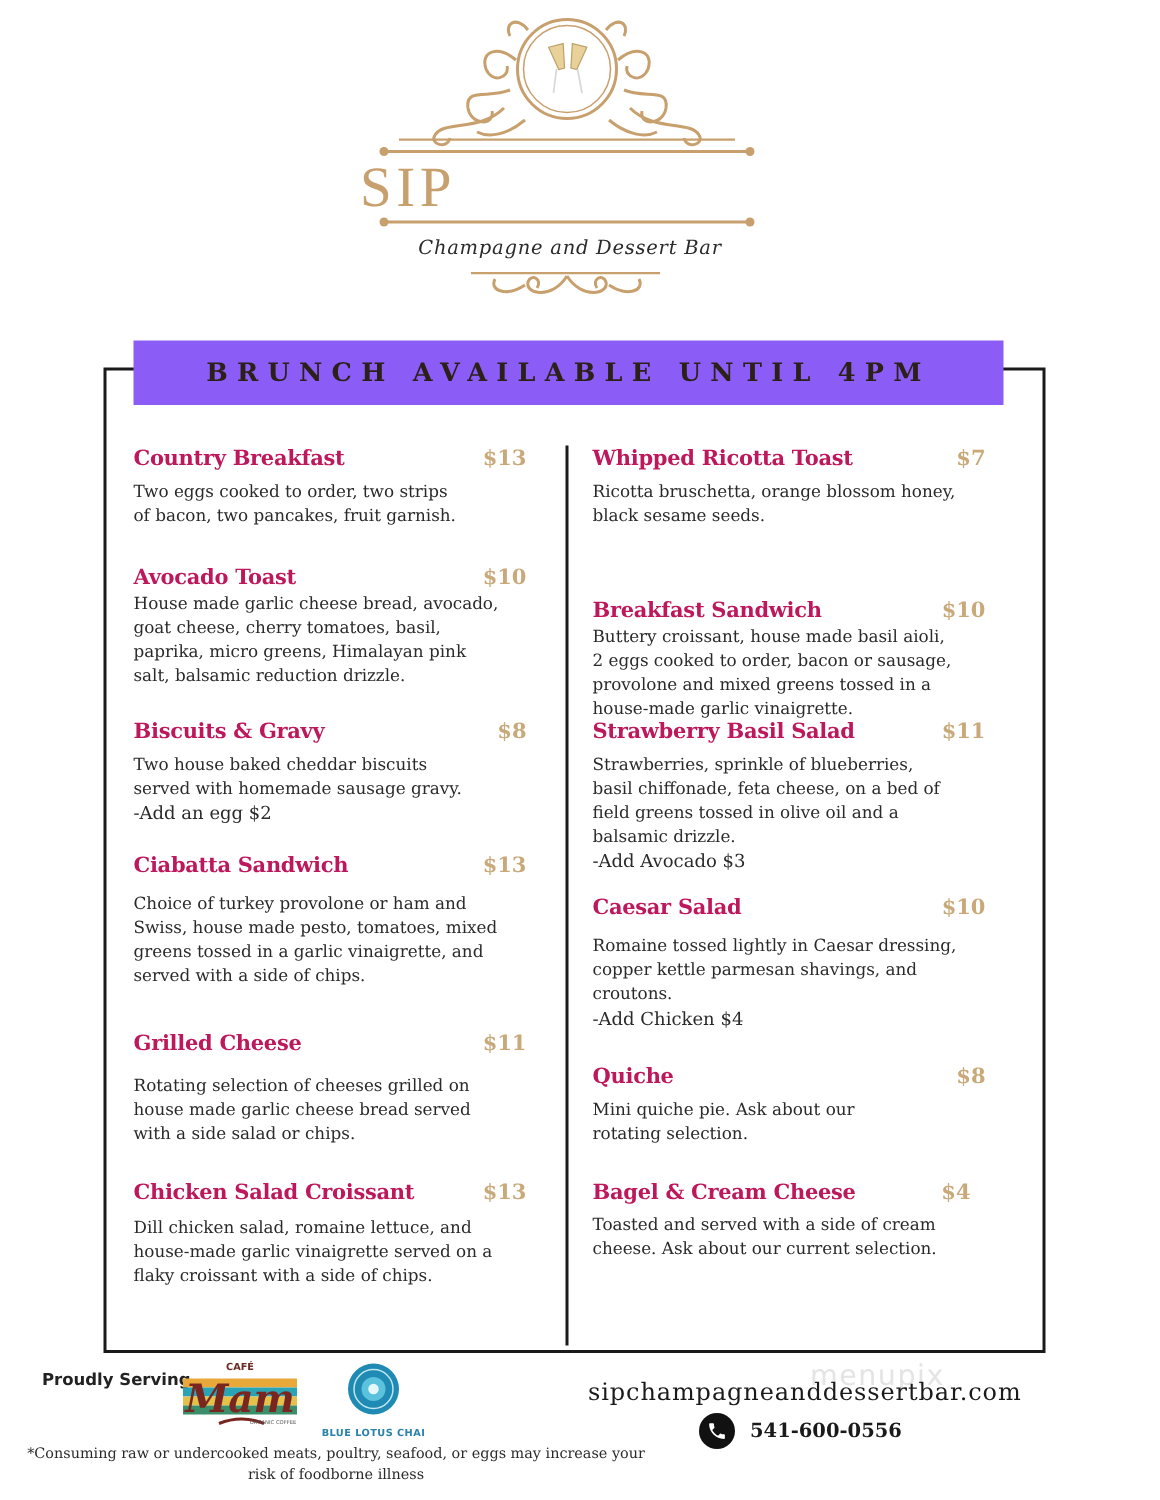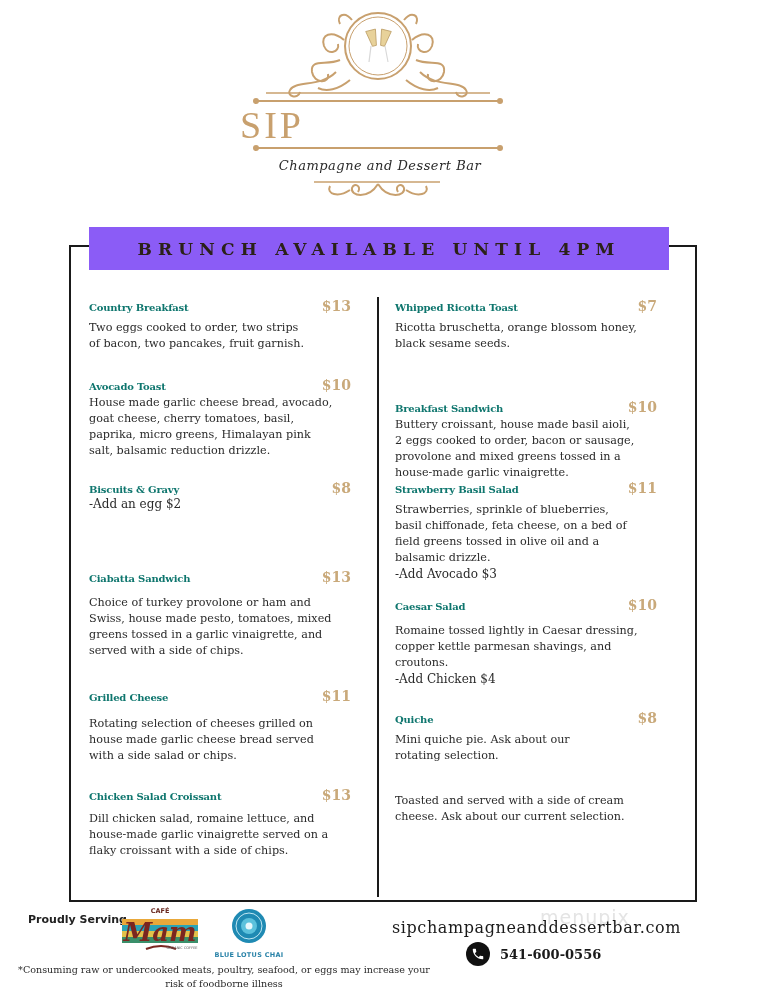--- a/index.html
+++ b/index.html
@@ -35,22 +35,22 @@
     }
     .banner span {
       font-family: "DejaVu Serif", serif; font-weight: bold; font-size: 17px;
       letter-spacing: 6.2px; color: #2b2118;
     }
 
     
     .item { position: absolute; width: 262px; }
     .item .head { display: flex; justify-content: space-between; align-items: baseline; }
     .item .name {
-      font-family: "DejaVu Serif", serif; font-weight: bold; font-size: 10px;
-      color: #0f766e; letter-spacing: -0.2px;
+      font-family: "DejaVu Serif", serif; font-weight: bold; font-size: 14px;
+      color: #be185d; letter-spacing: -0.2px;
     }
     .item .price {
       font-family: "DejaVu Serif", serif; font-weight: bold; font-size: 14px;
       color: #c9a97a;
     }
     .item .desc {
       font-family: "DejaVu Serif", serif; font-size: 11.2px; line-height: 16px;
       color: #2a2a2a; margin-top: 6px; white-space: pre-line;
     }
     .item .addon {
@@ -167,20 +167,22 @@
 goat cheese, cherry tomatoes, basil,
 paprika, micro greens, Himalayan  pink
 salt, balsamic reduction drizzle.</div>
 </div>
 
 <div class="item" style="left:89px; top:480px;">
   <div class="head">
     <span class="name">Biscuits &amp; Gravy</span>
     <span class="price">$8</span>
   </div>
+  <div class="desc">Two house baked cheddar biscuits
+served with homemade sausage gravy.</div>
   <div class="addon">-Add an egg $2</div>
 </div>
 
 <div class="item" style="left:89px; top:569px;">
   <div class="head">
     <span class="name">Ciabatta Sandwich</span>
     <span class="price">$13</span>
   </div>
   <div class="desc" style="margin-top:10px;">Choice of turkey provolone or ham and
 Swiss, house made pesto, tomatoes, mixed
@@ -254,20 +256,24 @@
 <div class="item" style="left:395px; top:710px; width:262px;">
   <div class="head">
     <span class="name">Quiche</span>
     <span class="price">$8</span>
   </div>
   <div class="desc">Mini quiche pie.  Ask about our
 rotating selection.</div>
 </div>
 
 <div class="item" style="left:395px; top:787px; width:262px;">
+  <div class="head">
+    <span class="name">Bagel &amp; Cream Cheese</span>
+    <span class="price" style="margin-right:10px;">$4</span>
+  </div>
   <div class="desc">Toasted and served with a side of cream
 cheese. Ask about our current selection.</div>
 </div>
 
 <div class="proud">Proudly Serving</div>
 
 <div class="cafe-mam">
   <svg width="80" height="55" viewBox="0 0 80 55">
     <rect x="2" y="14" width="76" height="6" fill="#e9a83a"></rect>
     <rect x="2" y="20" width="76" height="6" fill="#2aa3b5"></rect>

